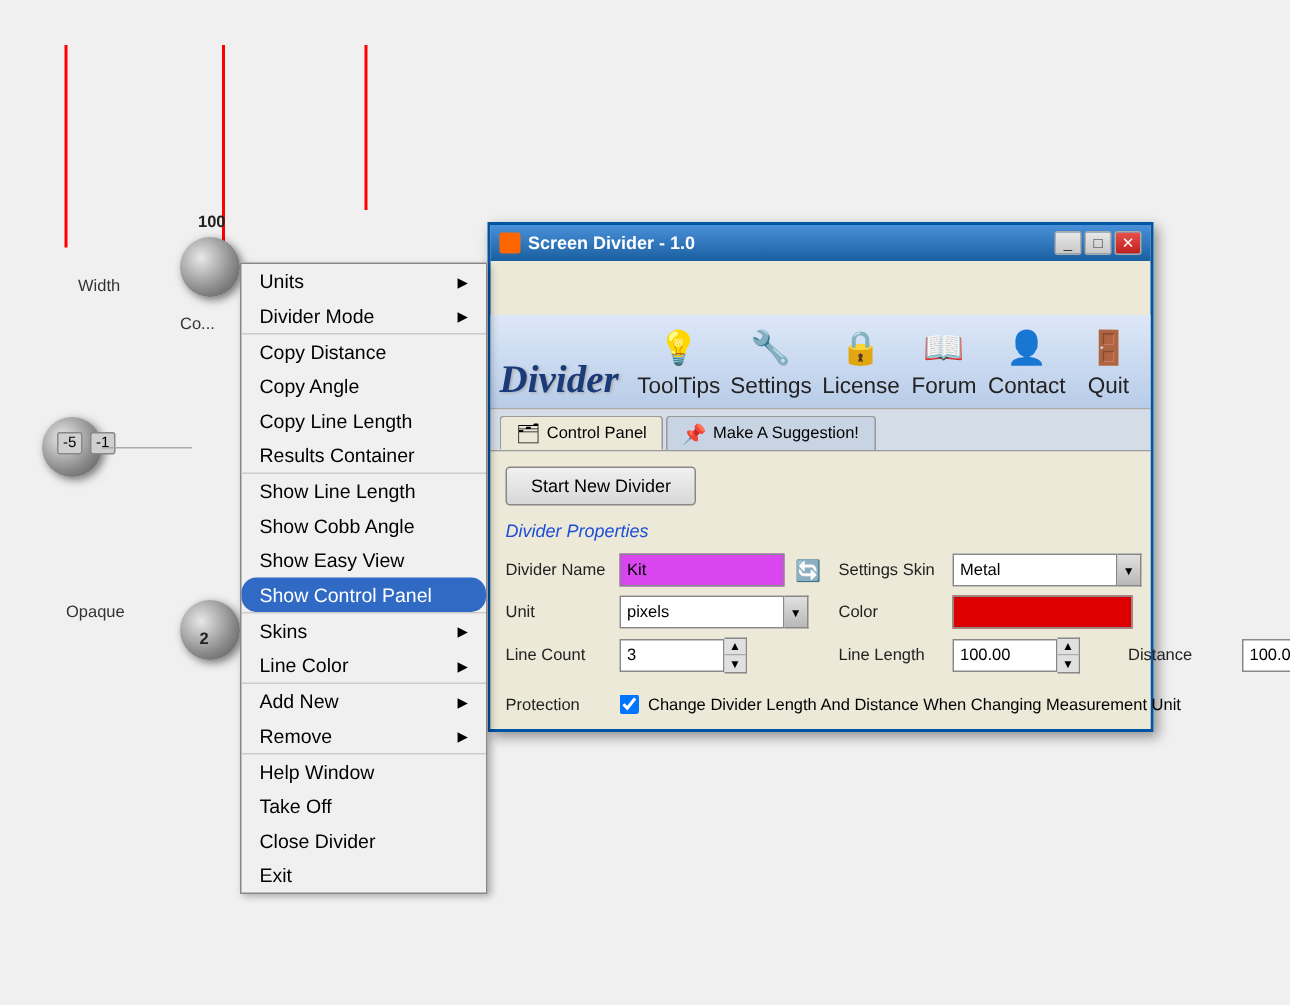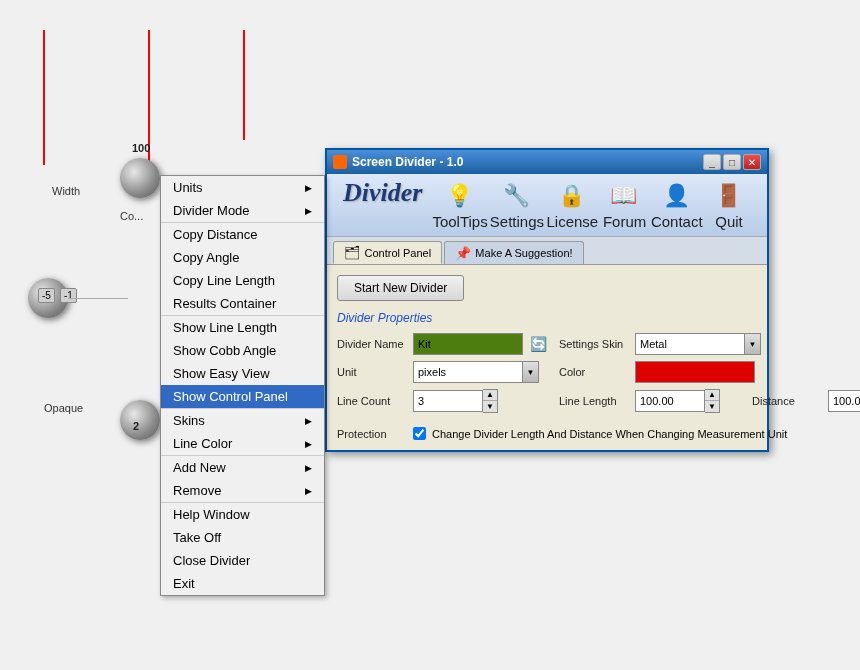--- a/index.html
+++ b/index.html
@@ -96,20 +96,21 @@
     }
 
     .menu-item:hover, .menu-item.active {
       background: #316ac5;
       color: white;
     }
 
     .menu-item.active {
       background: #316ac5;
       color: white;
+      border-radius: 10px;
     }
 
     .menu-item .arrow {
       font-size: 9px;
       margin-left: 8px;
     }
 
     
     .main-window {
       position: absolute;
@@ -169,25 +170,26 @@
     }
 
     .win-btn.close {
       background: linear-gradient(to bottom, #e8504a, #c02020);
       color: white;
     }
 
     
     .toolbar {
       background: linear-gradient(to bottom, #dde8f8, #b8cce8);
-      padding: 4px 16px;
-      display: flex;
-      align-items: flex-start;
+      padding: 4px 6px;
+      display: flex;
+      align-items: flex-end;
       gap: 6px;
       border-bottom: 1px solid #aaa;
+      margin-top: 36px;
     }
 
     .divider-logo {
       font-size: 26px;
       font-weight: bold;
       font-style: italic;
       color: #1a3a7a;
       font-family: 'Times New Roman', serif;
       text-shadow: 1px 1px 2px #aaa;
       margin-right: 6px;
@@ -284,21 +286,21 @@
     }
 
     .prop-label {
       font-size: 11px;
       min-width: 70px;
       color: #222;
     }
 
     .prop-input {
       border: 1px solid #888;
-      background: #4d7c0f;
+      background: #d946ef;
       padding: 2px 4px;
       font-size: 11px;
       height: 22px;
     }
 
     .prop-input.wide { width: 110px; }
 
     .spin-wrapper {
       display: flex;
       align-items: center;

